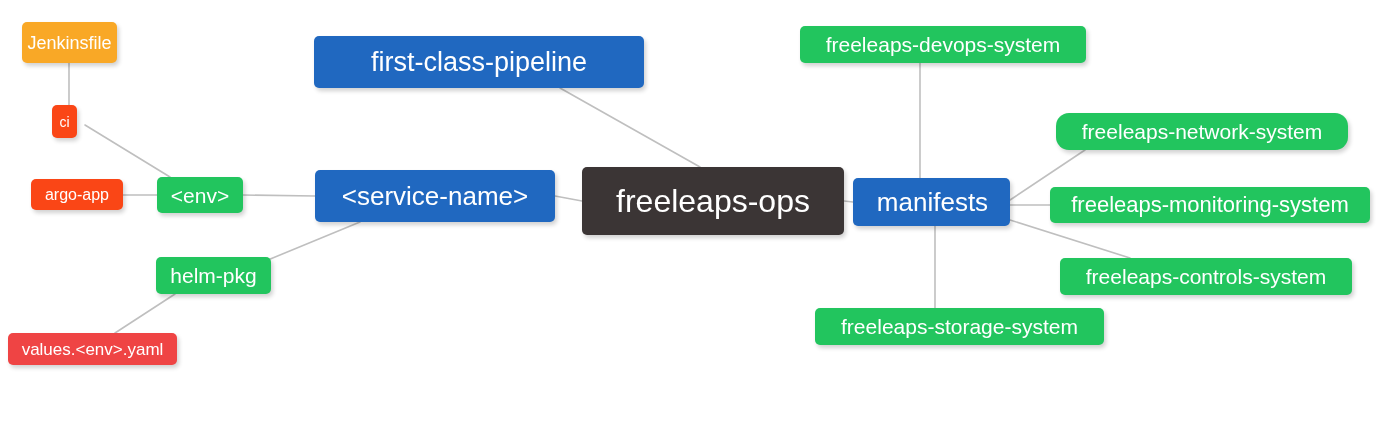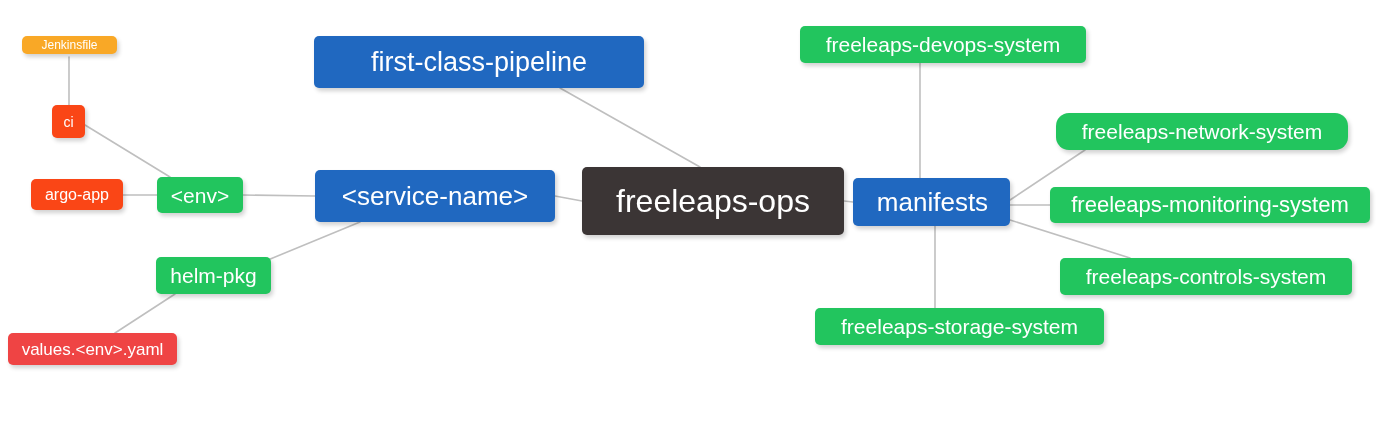--- a/index.html
+++ b/index.html
@@ -78,24 +78,24 @@
       </div>
       <div class="node" style="left: 853px; top: 178px; width: 157px; height: 48px; background: rgb(32, 104, 192); font-size: 26px; padding-left: 12px;">
         <span class="node-label">manifests</span>
       </div>
       <div class="node" style="left: 157px; top: 177px; width: 86px; height: 36px; background: rgb(34, 197, 94); font-size: 21px; text-align: right;">
         <span class="node-label">&lt;env&gt;</span>
       </div>
       <div class="node" style="left: 148px; top: 257px; width: 115px; height: 37px; background: rgb(34, 197, 94); font-size: 21px; margin-left: 8px;">
         <span class="node-label">helm-pkg</span>
       </div>
-      <div class="node" style="left: 22px; top: 36px; width: 95px; height: 18px; background: rgb(249, 168, 38); font-size: 12px;">
+      <div class="node" style="left: 22px; top: 22px; width: 95px; height: 41px; background: rgb(249, 168, 38); font-size: 18px;">
         <span class="node-label">Jenkinsfile</span>
       </div>
-      <div class="node" style="left: 52px; top: 105px; width: 33px; height: 33px; background: rgb(250, 70, 22); font-size: 14px; align-items: center;">
+      <div class="node" style="left: 52px; top: 105px; width: 25px; height: 33px; background: rgb(250, 70, 22); font-size: 14px; align-items: center;">
         <span class="node-label">ci</span>
       </div>
       <div class="node" style="left: 31px; top: 179px; width: 92px; height: 31px; background: rgb(250, 70, 22); font-size: 16px;">
         <span class="node-label">argo-app</span>
       </div>
       <div class="node" style="left: 8px; top: 333px; width: 169px; height: 32px; background: #ef4444; font-size: 17px;">
         <span class="node-label">values.&lt;env&gt;.yaml</span>
       </div>
       <div class="node" style="left: 800px; top: 26px; width: 286px; height: 37px; background: rgb(34, 197, 94); font-size: 21px;">
         <span class="node-label">freeleaps-devops-system</span>

